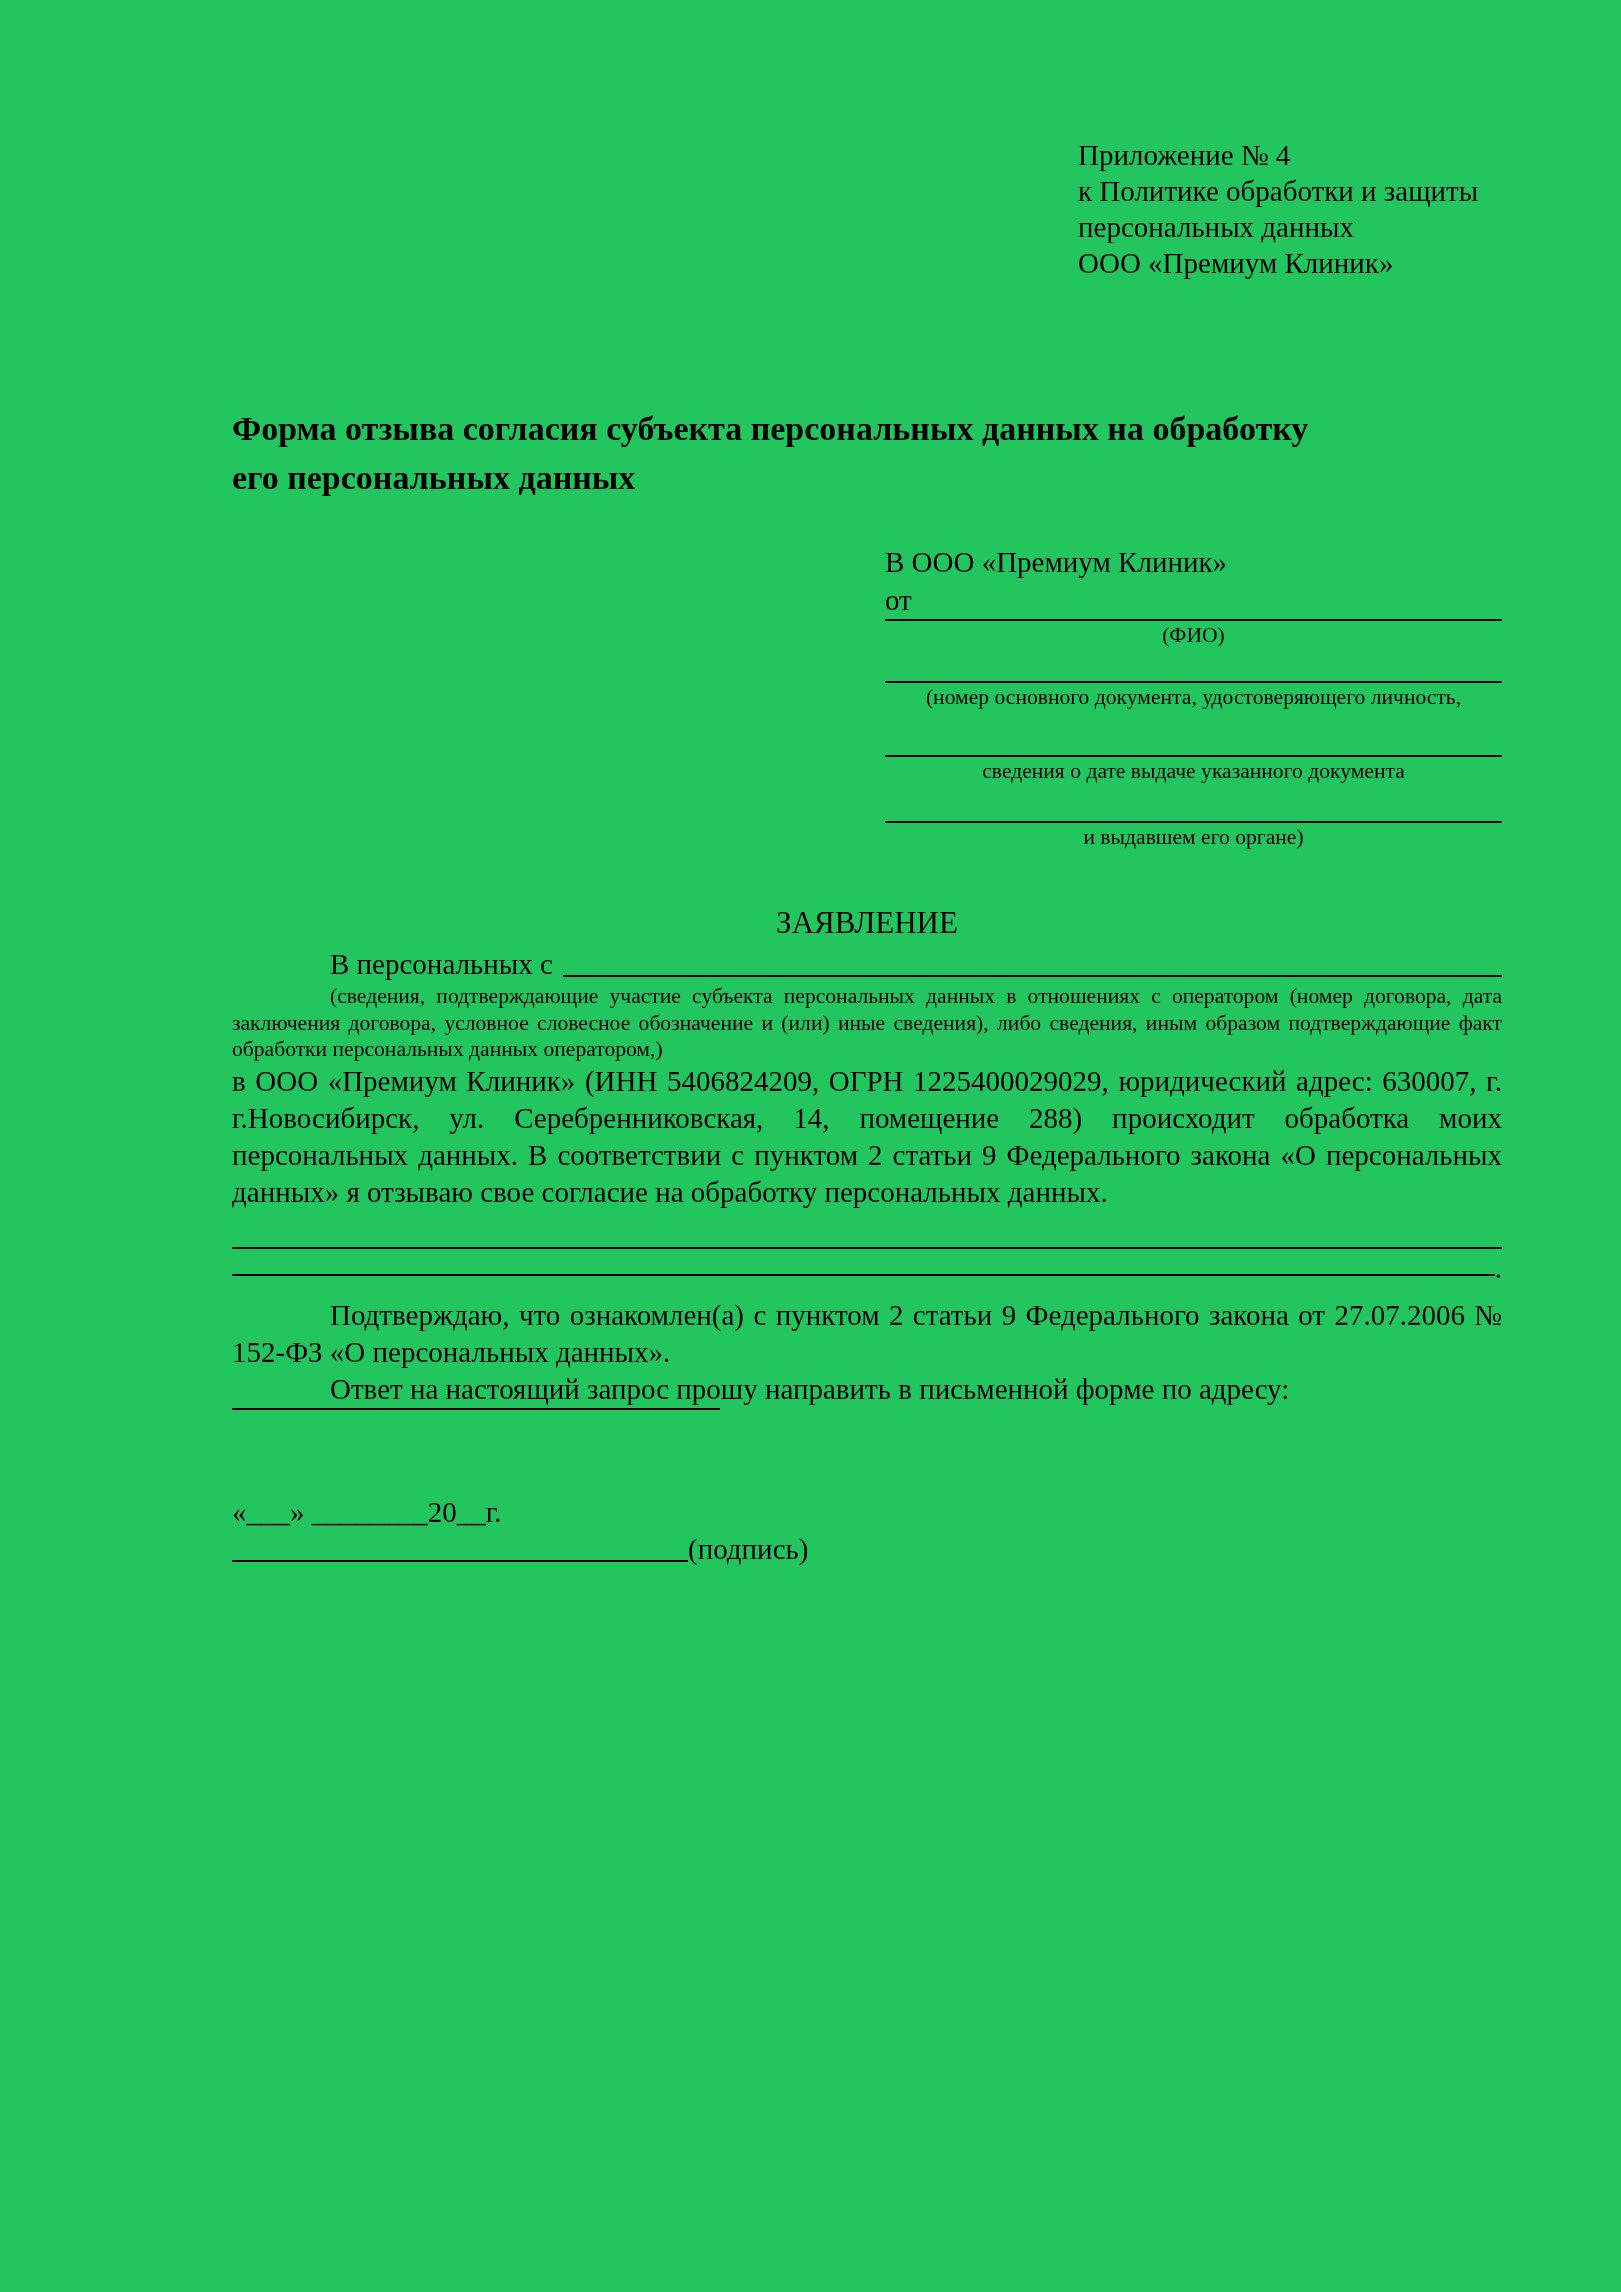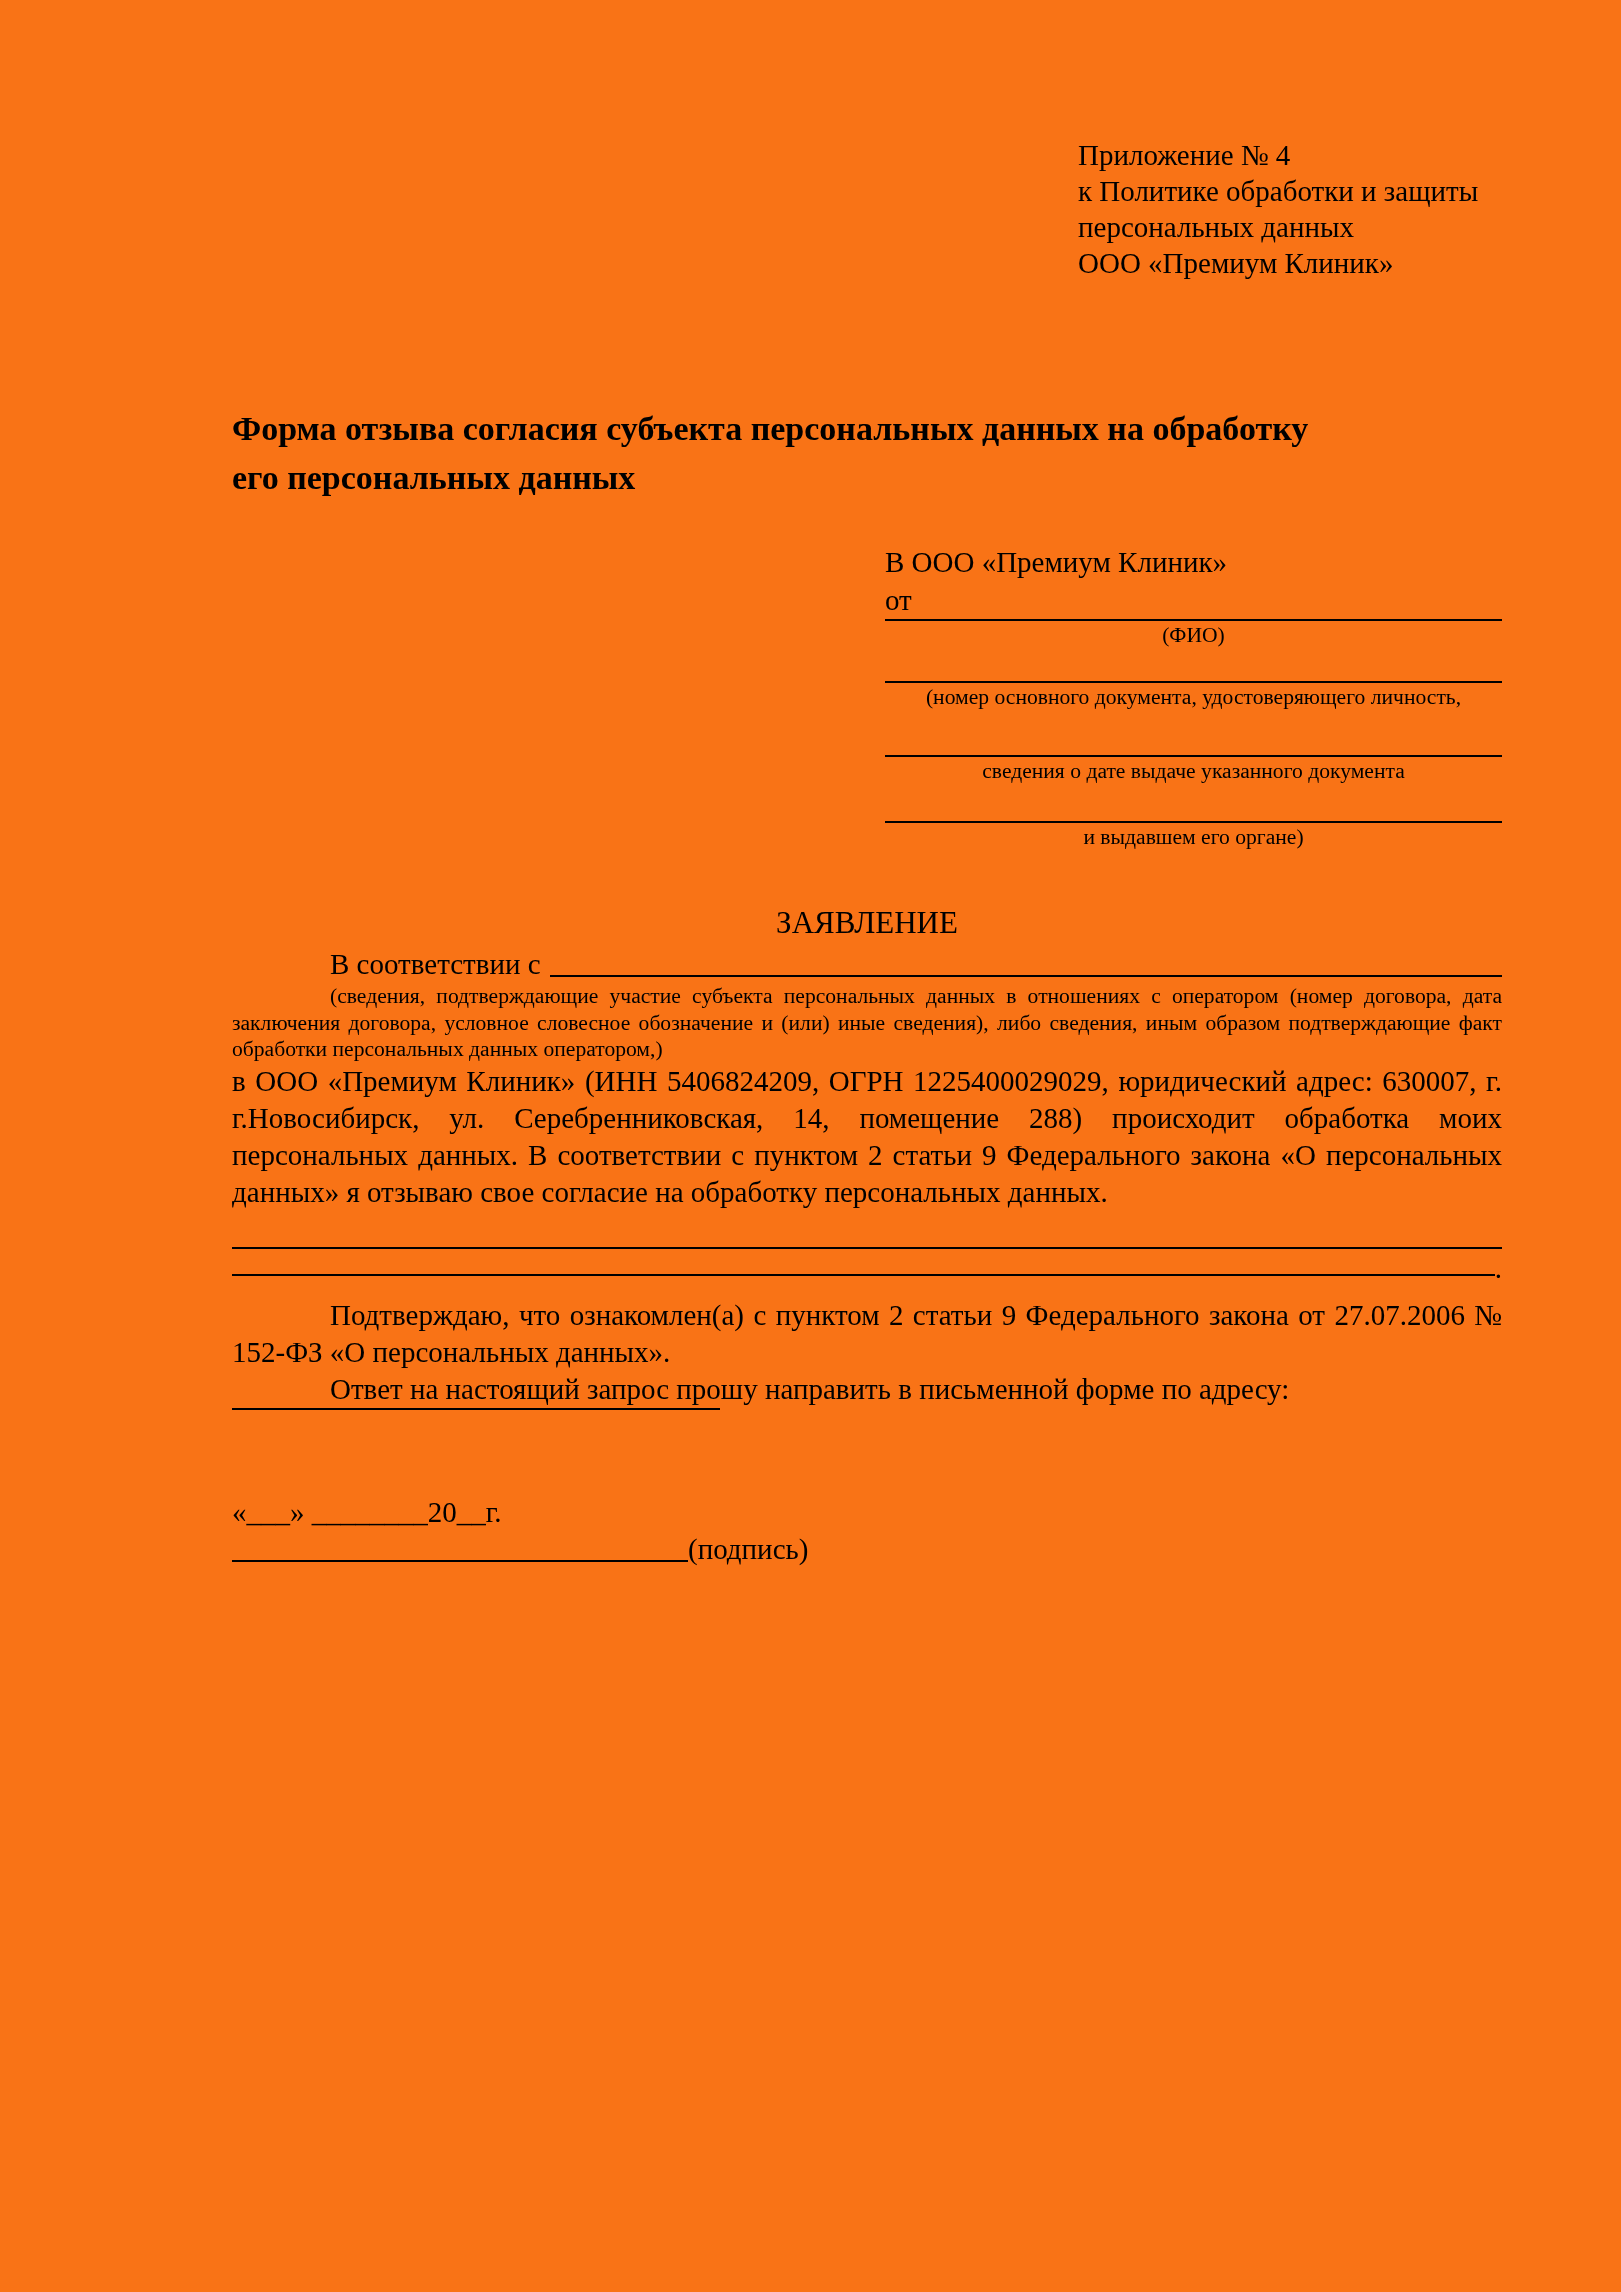--- a/index.html
+++ b/index.html
@@ -4,21 +4,21 @@
 <style>
   html, body {
     margin: 0;
     padding: 0;
     background: #ffffff;
   }
   .page {
     position: relative;
     width: 1621px;
     height: 2293px;
-    background: #f97316;
+    background: #22c55e;
     color: #000000;
     font-family: "Liberation Serif", "DejaVu Serif", serif;
     box-sizing: border-box;
     padding: 137px 119px 0 232px;
     overflow: hidden;
   }
   
   .appendix {
     margin-left: 846px;
     width: 424px;
@@ -160,21 +160,21 @@
     <div class="caption">(номер основного документа, удостоверяющего личность,</div>
     <div class="rline rl-3"></div>
     <div class="caption">сведения о дате выдаче указанного документа</div>
     <div class="rline rl-4"></div>
     <div class="caption">и выдавшем его органе)</div>
   </div>
 
   <div class="stmt-heading">ЗАЯВЛЕНИЕ</div>
 
   <div class="row base-row">
-    <span class="basis-label indent">В соответствии с</span>
+    <span class="basis-label indent">В персональных с</span>
     <span class="fill"></span>
   </div>
 
   <div class="fine-print">(сведения, подтверждающие участие субъекта персональных данных в отношениях с оператором (номер договора, дата заключения договора, условное словесное обозначение и (или) иные сведения), либо сведения, иным образом подтверждающие факт обработки персональных данных оператором,)</div>
 
   <div class="body-par">в ООО «Премиум Клиник» (ИНН 5406824209, ОГРН 1225400029029, юридический адрес: 630007, г. г.Новосибирск, ул. Серебренниковская, 14, помещение 288) происходит обработка моих персональных данных. В соответствии с пунктом 2 статьи 9 Федерального закона «О персональных данных» я отзываю свое согласие на обработку персональных данных.</div>
 
 
   <div class="blank-1"></div>
   <div class="row blank-2">

